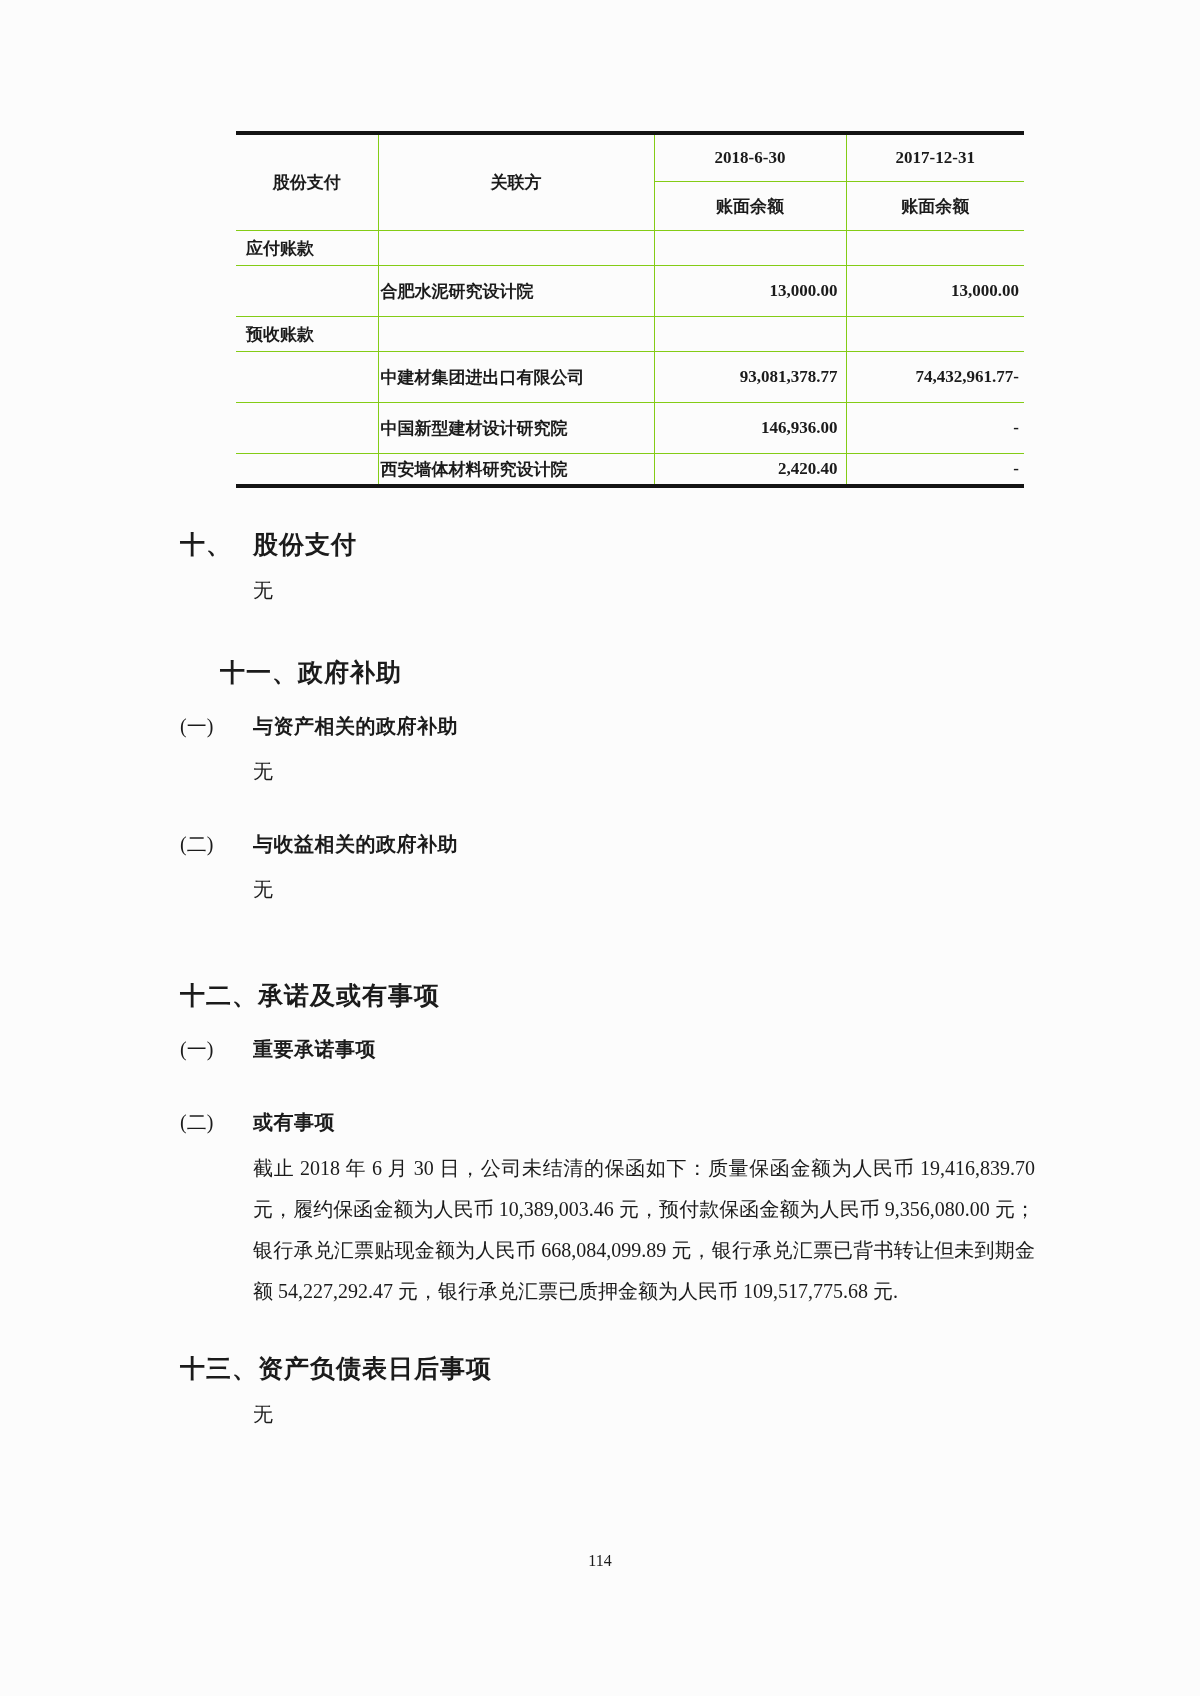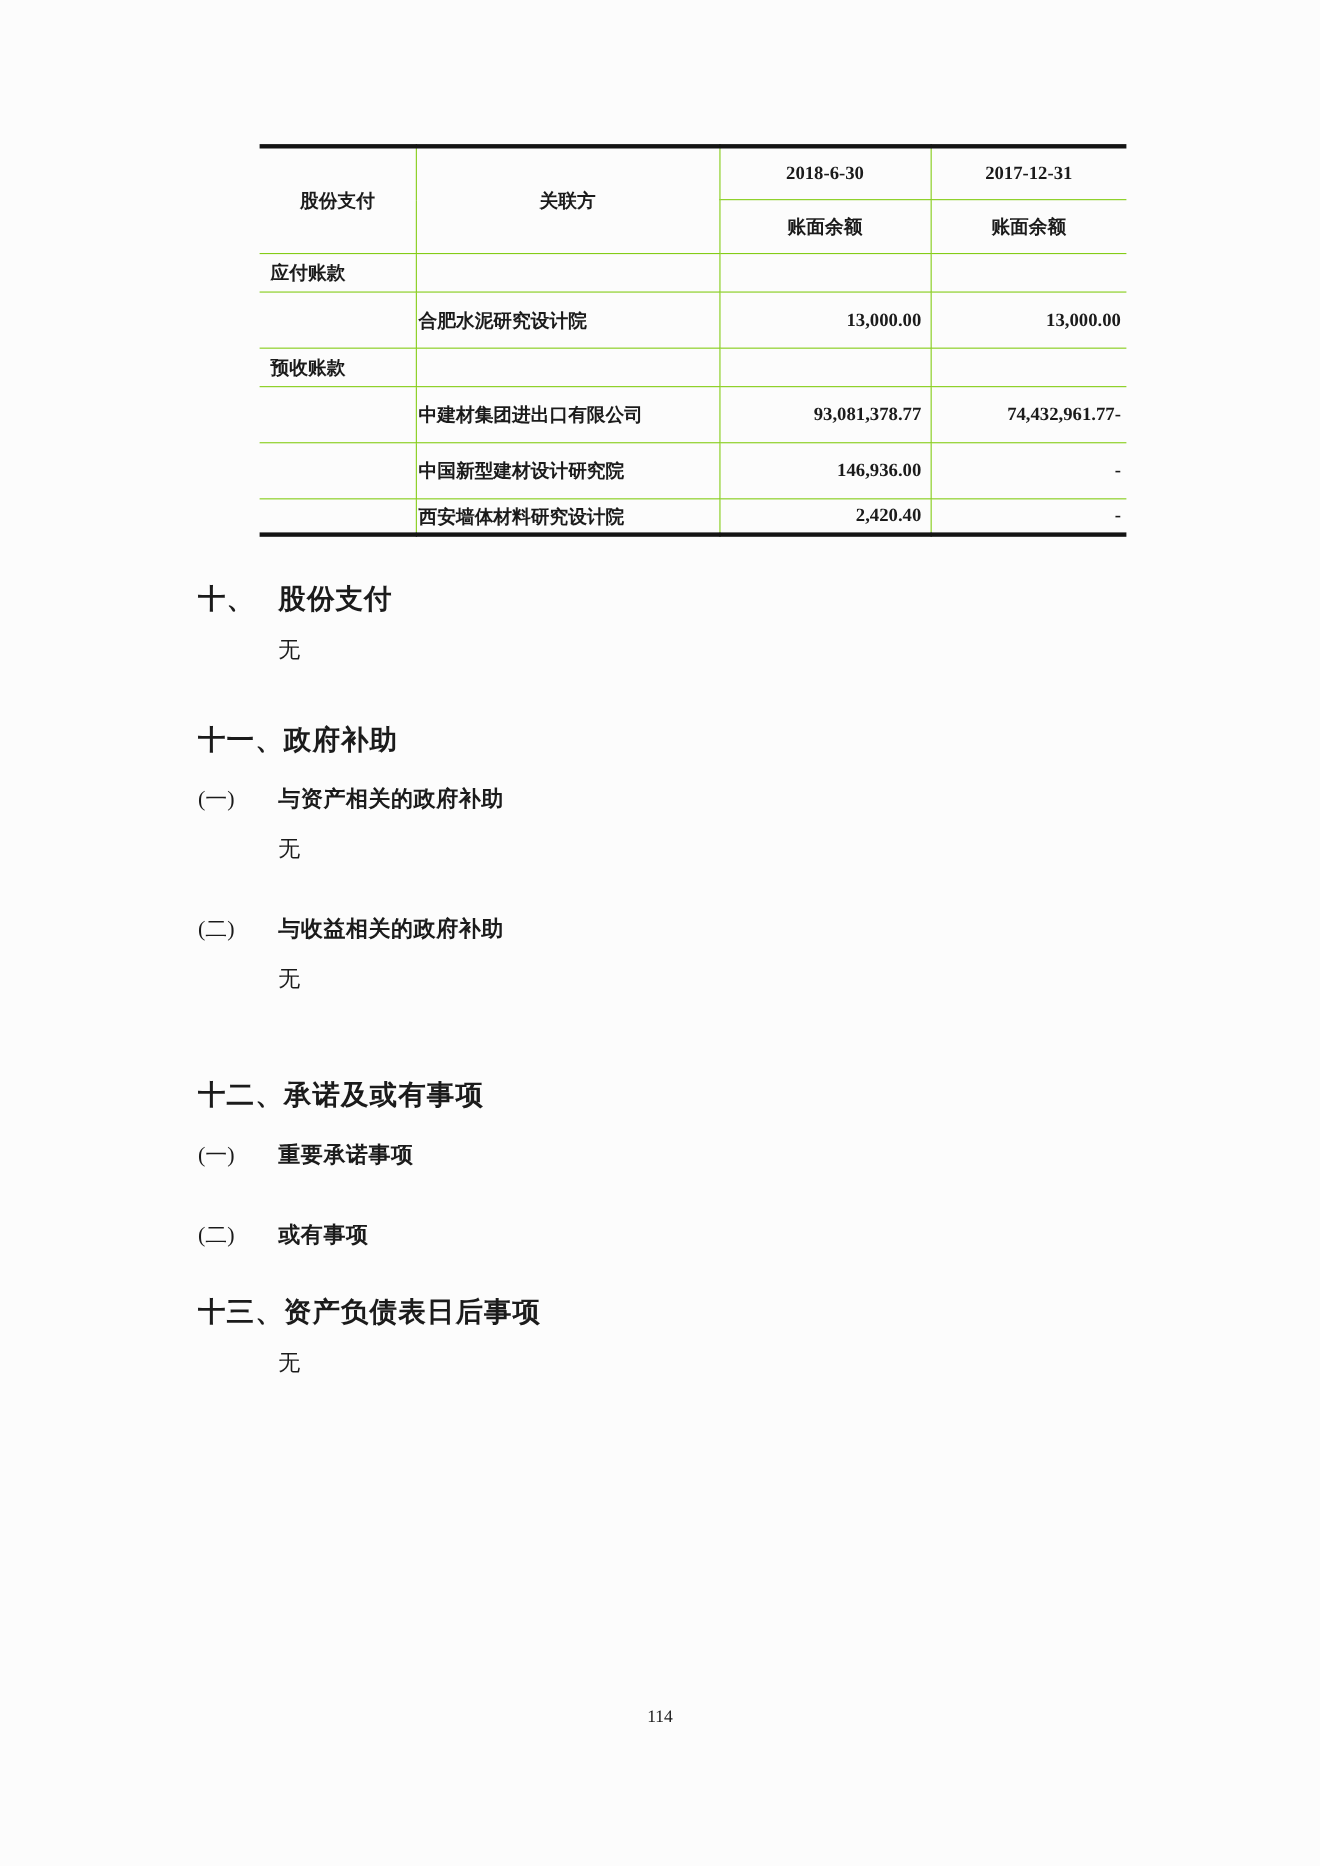--- a/index.html
+++ b/index.html
@@ -78,21 +78,21 @@
   .pageno{
     position:absolute;
     left:0;right:0;
     top:1552px;
     text-align:center;
     font-size:16px;
   }
   
   .mt-sec1{margin-top:40px;}
   .mt-body{margin-top:16px;}
-  .mt-h2{margin-top:52px;}
+  .mt-h2{margin-top:52px;margin-left:40px;}
   .mt-sub{margin-top:24px;}
   .mt-subbody{margin-top:18px;}
   .mt-sub2{margin-top:46px;}
   .mt-h2b{margin-top:76px;}
   .mt-para{margin-top:12px;}
 </style>
 </head>
 <body>
 
 <div class="page">
@@ -182,20 +182,21 @@
     <span>承诺及或有事项</span>
   </h2>
   <div class="sub mt-sub">
     <span class="s-num">(一)</span>
     <span class="s-title">重要承诺事项</span>
   </div>
   <div class="sub mt-sub2">
     <span class="s-num">(二)</span>
     <span class="s-title">或有事项</span>
   </div>
+  <p class="para mt-para">截止 2018 年 6 月 30 日，公司未结清的保函如下：质量保函金额为人民币 19,416,839.70 元，履约保函金额为人民币 10,389,003.46 元，预付款保函金额为人民币 9,356,080.00 元；银行承兑汇票贴现金额为人民币 668,084,099.89 元，银行承兑汇票已背书转让但未到期金额 54,227,292.47 元，银行承兑汇票已质押金额为人民币 109,517,775.68 元.</p>
 
   <h2 class="h2 mt-sec1">
     <span class="h-num">十三、</span>
     <span>资产负债表日后事项</span>
   </h2>
   <p class="body-ind mt-body">无</p>
 
 
   <div class="pageno">114</div>
 

